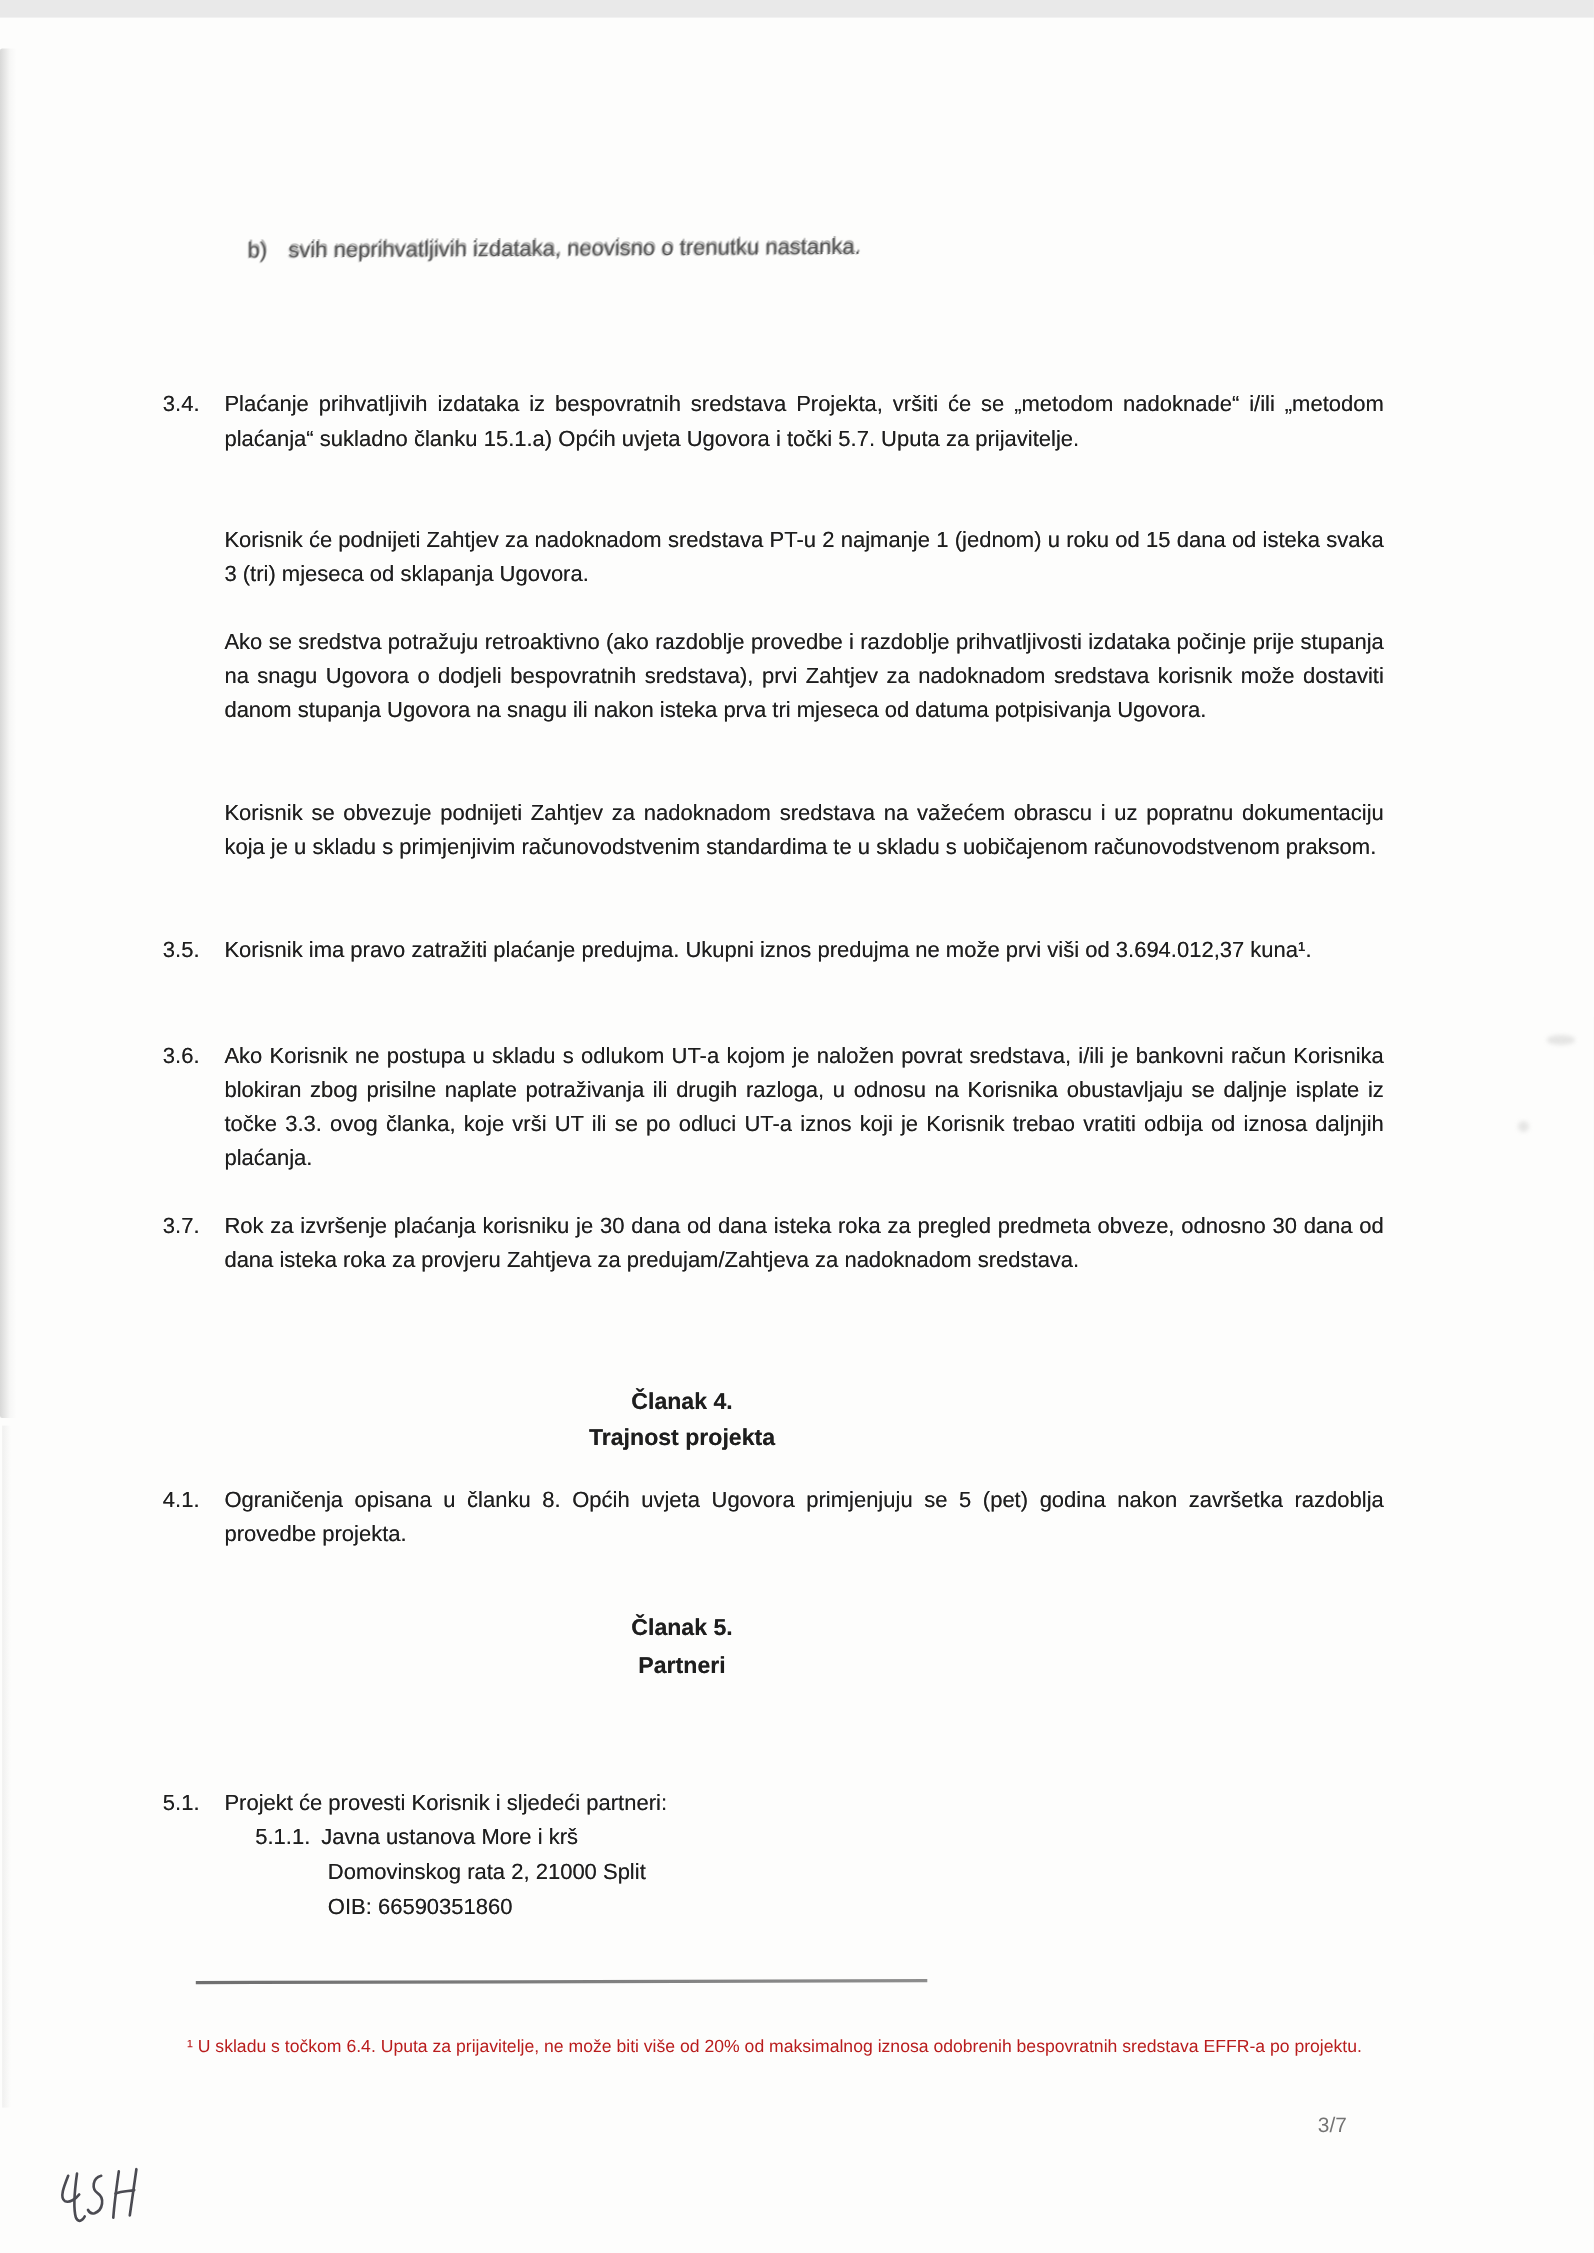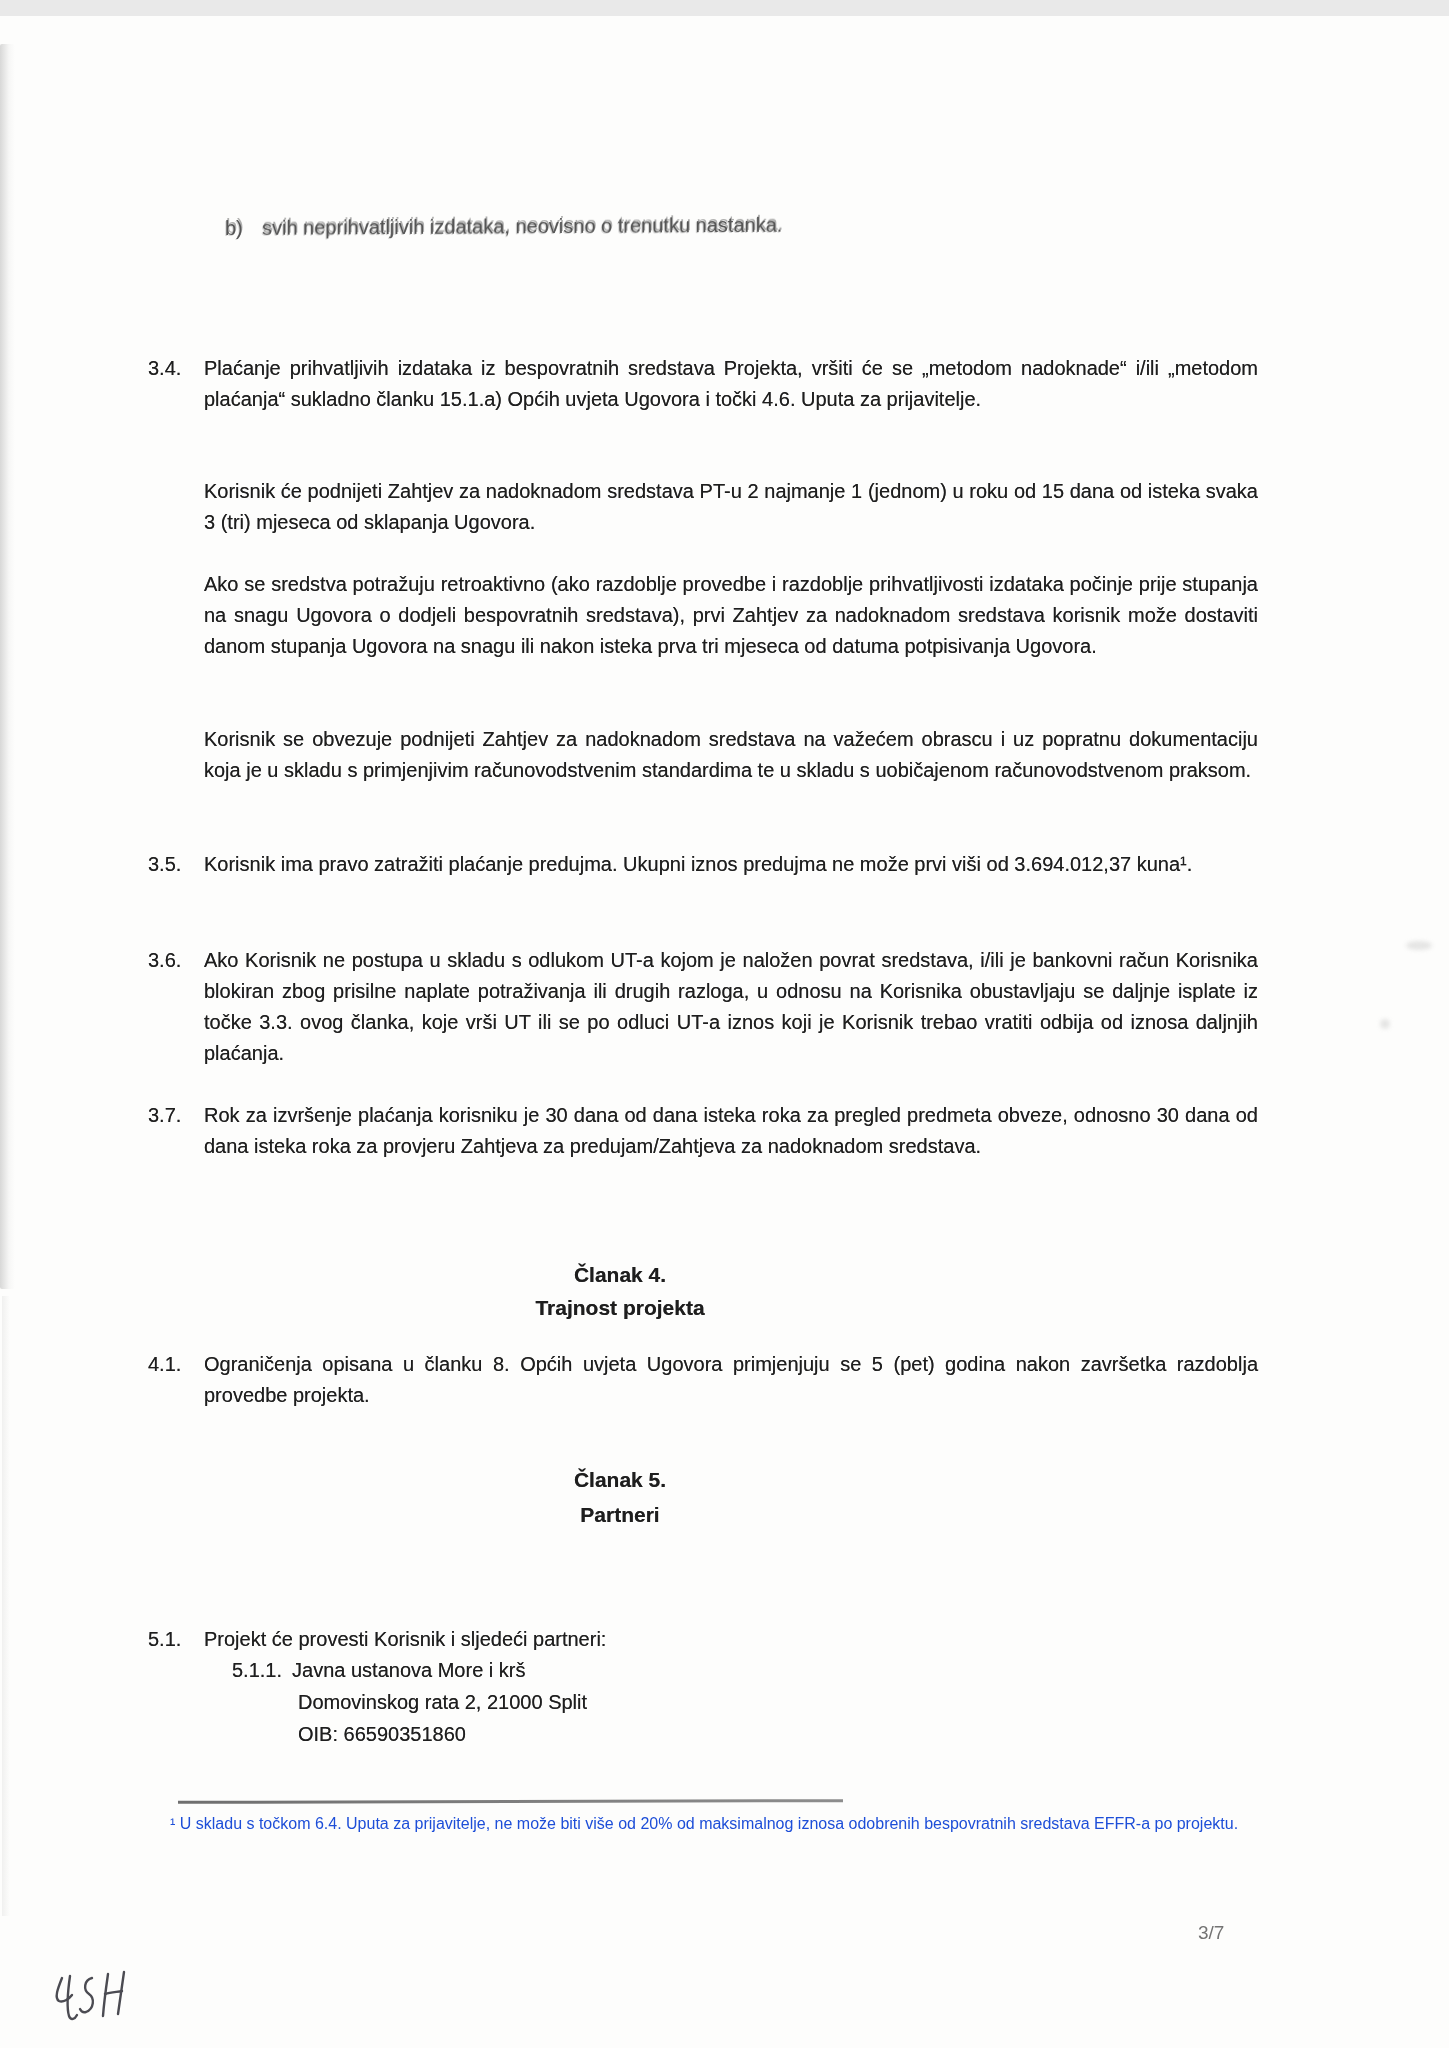--- a/index.html
+++ b/index.html
@@ -45,22 +45,22 @@
     text-shadow:1px -2px 0 rgba(95,95,95,0.5), -1px 1px 0 rgba(130,130,130,0.3);
     white-space:nowrap;
   }
   .ghost .marker{display:inline-block;width:37px;}
 
   .line{position:absolute;font-size:20px;line-height:31px;white-space:nowrap;}
   .line .m{margin-right:10px;}
 
   .fn-rule{position:absolute;left:178px;top:1784px;width:665px;height:3px;
     background:linear-gradient(to right,#6f6f6f,#8d8d8d);transform:rotate(-0.15deg);}
-  .footnote{position:absolute;left:170px;top:1797px;width:1110px;
-    font-size:16px;line-height:22px;text-align:justify;color:#1d4ed8;}
+  .footnote{position:absolute;left:170px;top:1834px;width:1110px;
+    font-size:16px;line-height:22px;text-align:justify;color:#b91c1c;}
 
   .page-number{position:absolute;left:1198px;top:1906px;font-size:19px;color:#737373;}
 
   .handwriting{position:absolute;left:46px;top:1948px;width:90px;height:72px;}
   .handwriting svg{width:100%;height:100%;}
 </style>
 </head>
 <body>
 
 <div class="page">
@@ -70,21 +70,21 @@
   <div class="edge-bottom"></div>
   <div class="smudge" style="left:1406px;top:925px;width:26px;height:9px;"></div>
   <div class="smudge" style="left:1380px;top:1003px;width:10px;height:10px;"></div>
 
   <div class="ghost">
     <span class="marker">b)</span><span>svih neprihvatljivih izdataka, neovisno o trenutku nastanka.</span>
   </div>
 
   <div class="block" style="top:337px">
     <span class="num">3.4.</span>
-    <div class="ptext">Plaćanje prihvatljivih izdataka iz bespovratnih sredstava Projekta, vršiti će se „metodom nadoknade“ i/ili „metodom plaćanja“ sukladno članku 15.1.a) Općih uvjeta Ugovora i točki 4.6. Uputa za prijavitelje.</div>
+    <div class="ptext">Plaćanje prihvatljivih izdataka iz bespovratnih sredstava Projekta, vršiti će se „metodom nadoknade“ i/ili „metodom plaćanja“ sukladno članku 15.1.a) Općih uvjeta Ugovora i točki 5.7. Uputa za prijavitelje.</div>
   </div>
 
   <div class="plain" style="top:460px">Korisnik će podnijeti Zahtjev za nadoknadom sredstava PT-u 2 najmanje 1 (jednom) u roku od 15 dana od isteka svaka 3 (tri) mjeseca od sklapanja Ugovora.</div>
   <div class="plain" style="top:708px">Korisnik se obvezuje podnijeti Zahtjev za nadoknadom sredstava na važećem obrascu i uz popratnu dokumentaciju koja je u skladu s primjenjivim računovodstvenim standardima te u skladu s uobičajenom računovodstvenom praksom.</div>
   <div class="plain" style="top:553px">Ako se sredstva potražuju retroaktivno (ako razdoblje provedbe i razdoblje prihvatljivosti izdataka počinje prije stupanja na snagu Ugovora o dodjeli bespovratnih sredstava), prvi Zahtjev za nadoknadom sredstava korisnik može dostaviti danom stupanja Ugovora na snagu ili nakon isteka prva tri mjeseca od datuma potpisivanja Ugovora.</div>
 
   <div class="block" style="top:833px">
     <span class="num">3.5.</span>
     <div class="ptext" style="text-align:left">Korisnik ima pravo zatražiti plaćanje predujma. Ukupni iznos predujma ne može prvi viši od 3.694.012,37 kuna¹.</div>
   </div>

